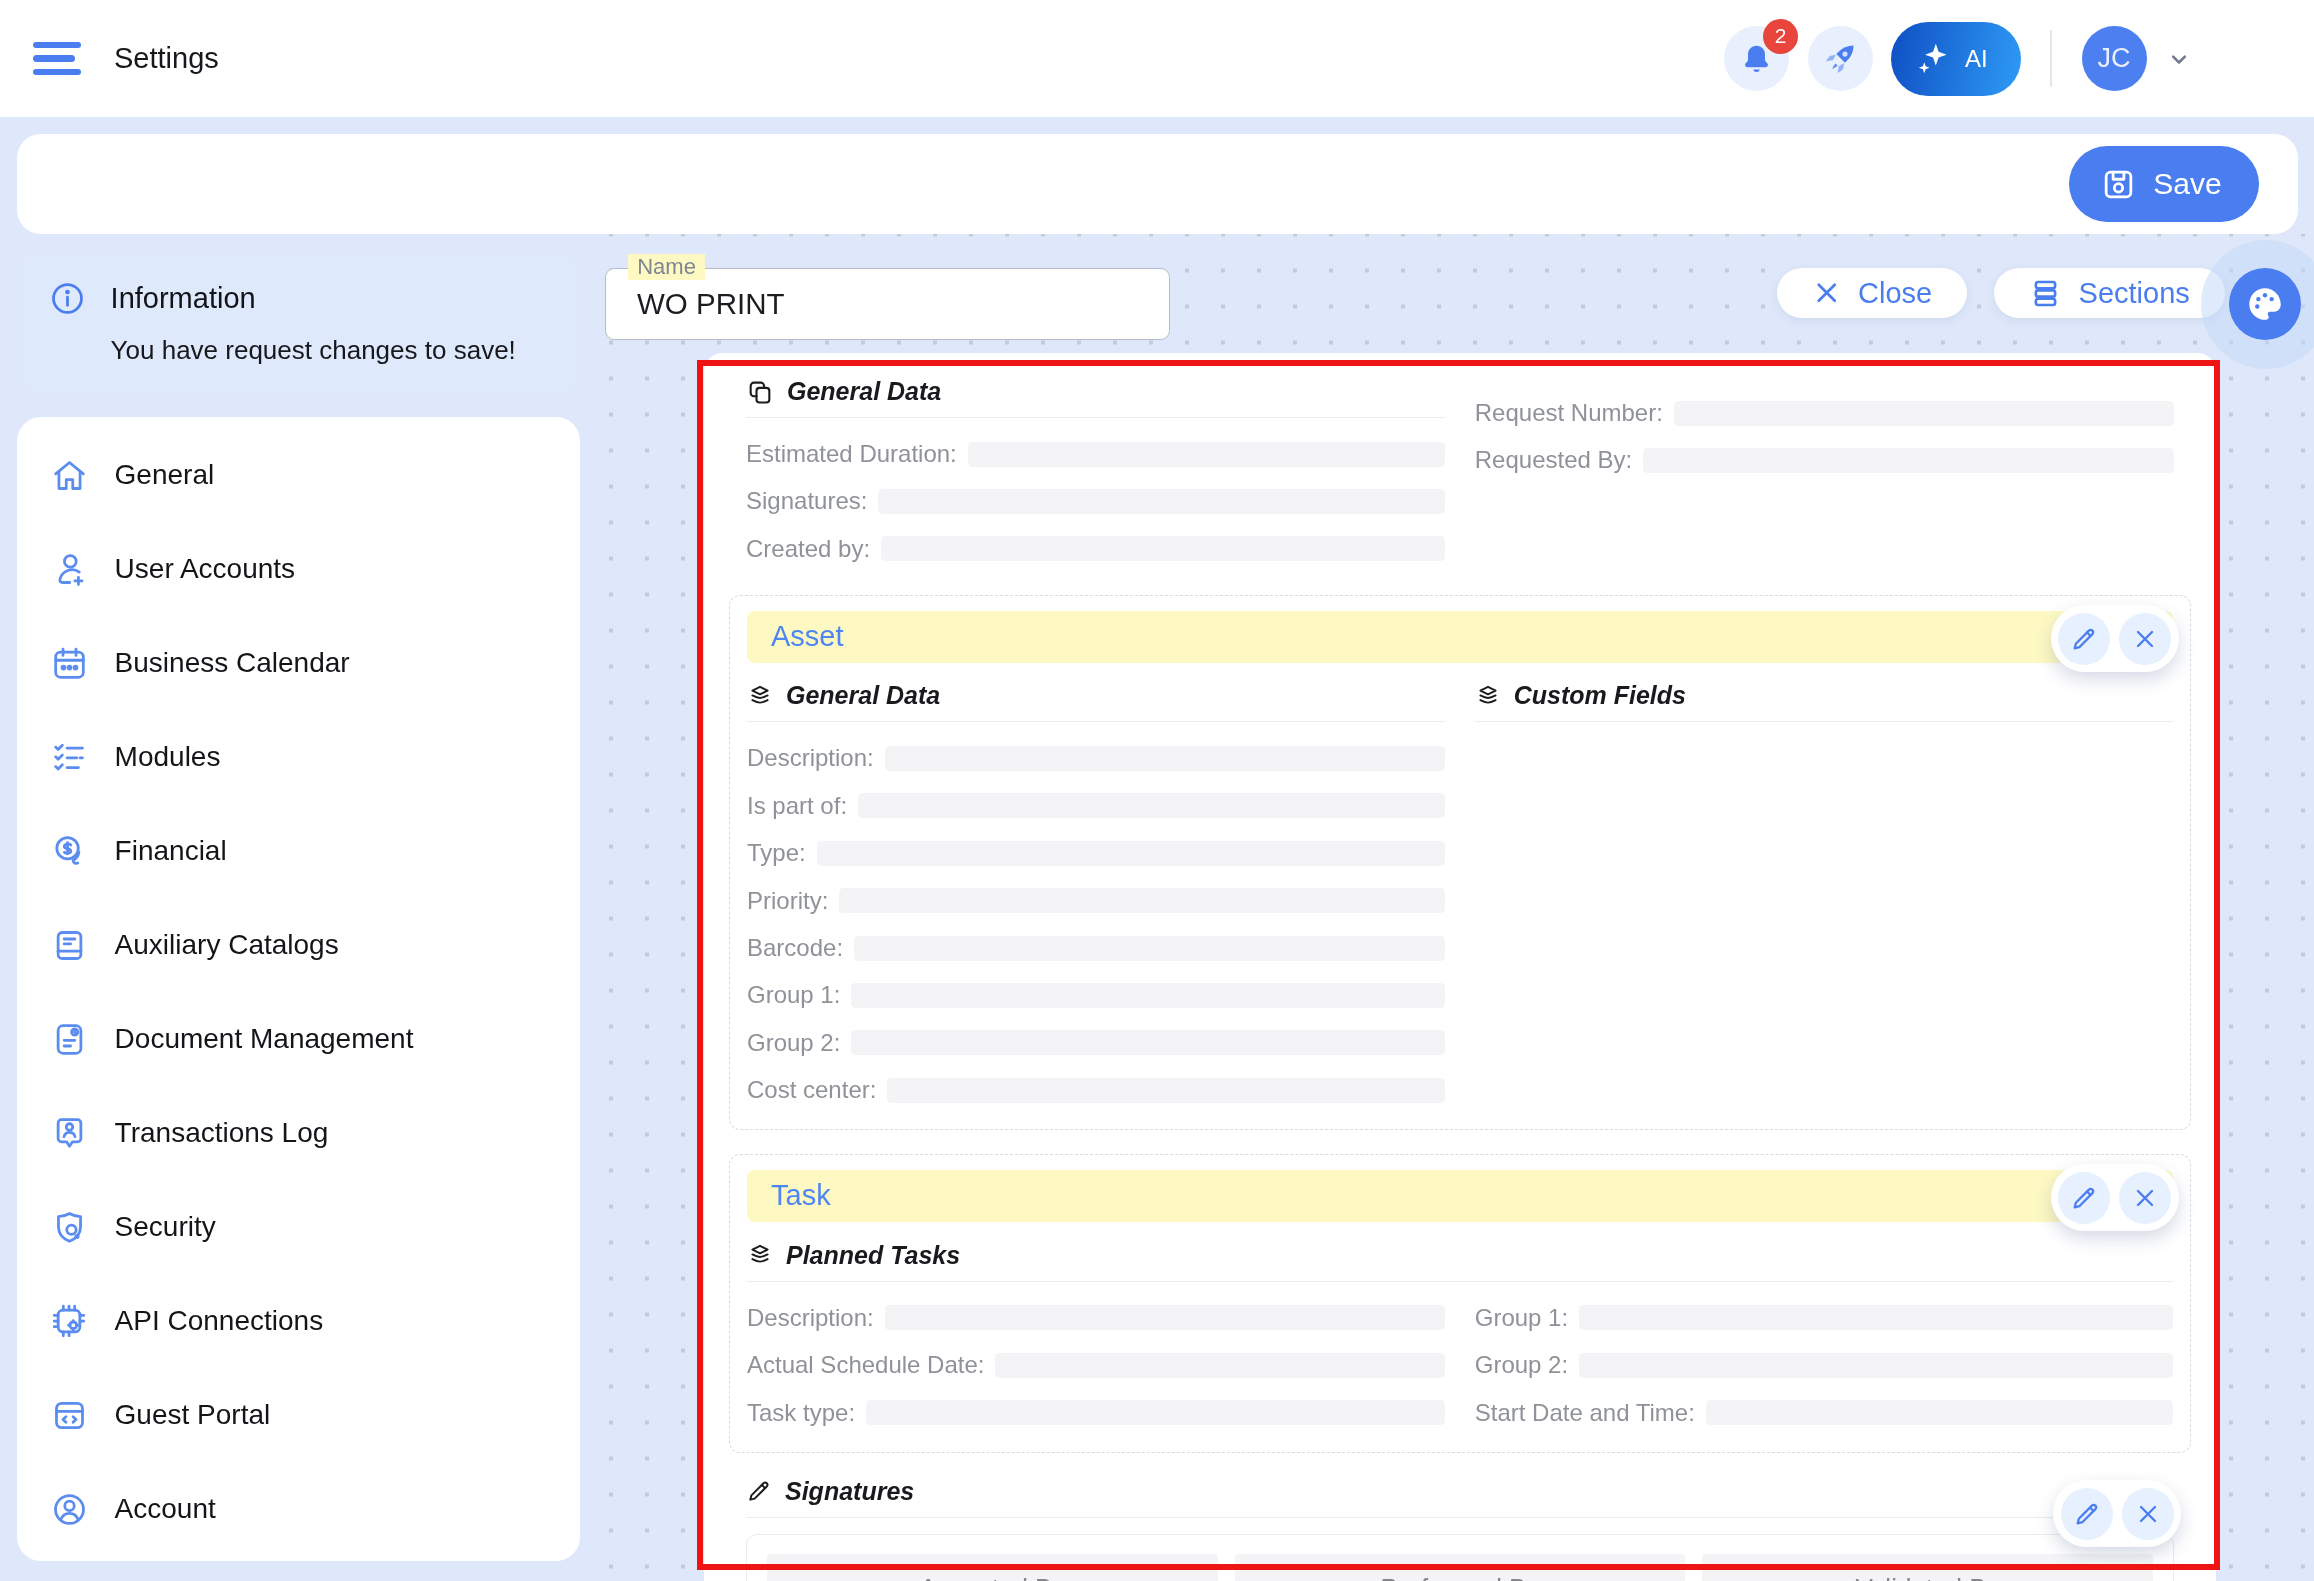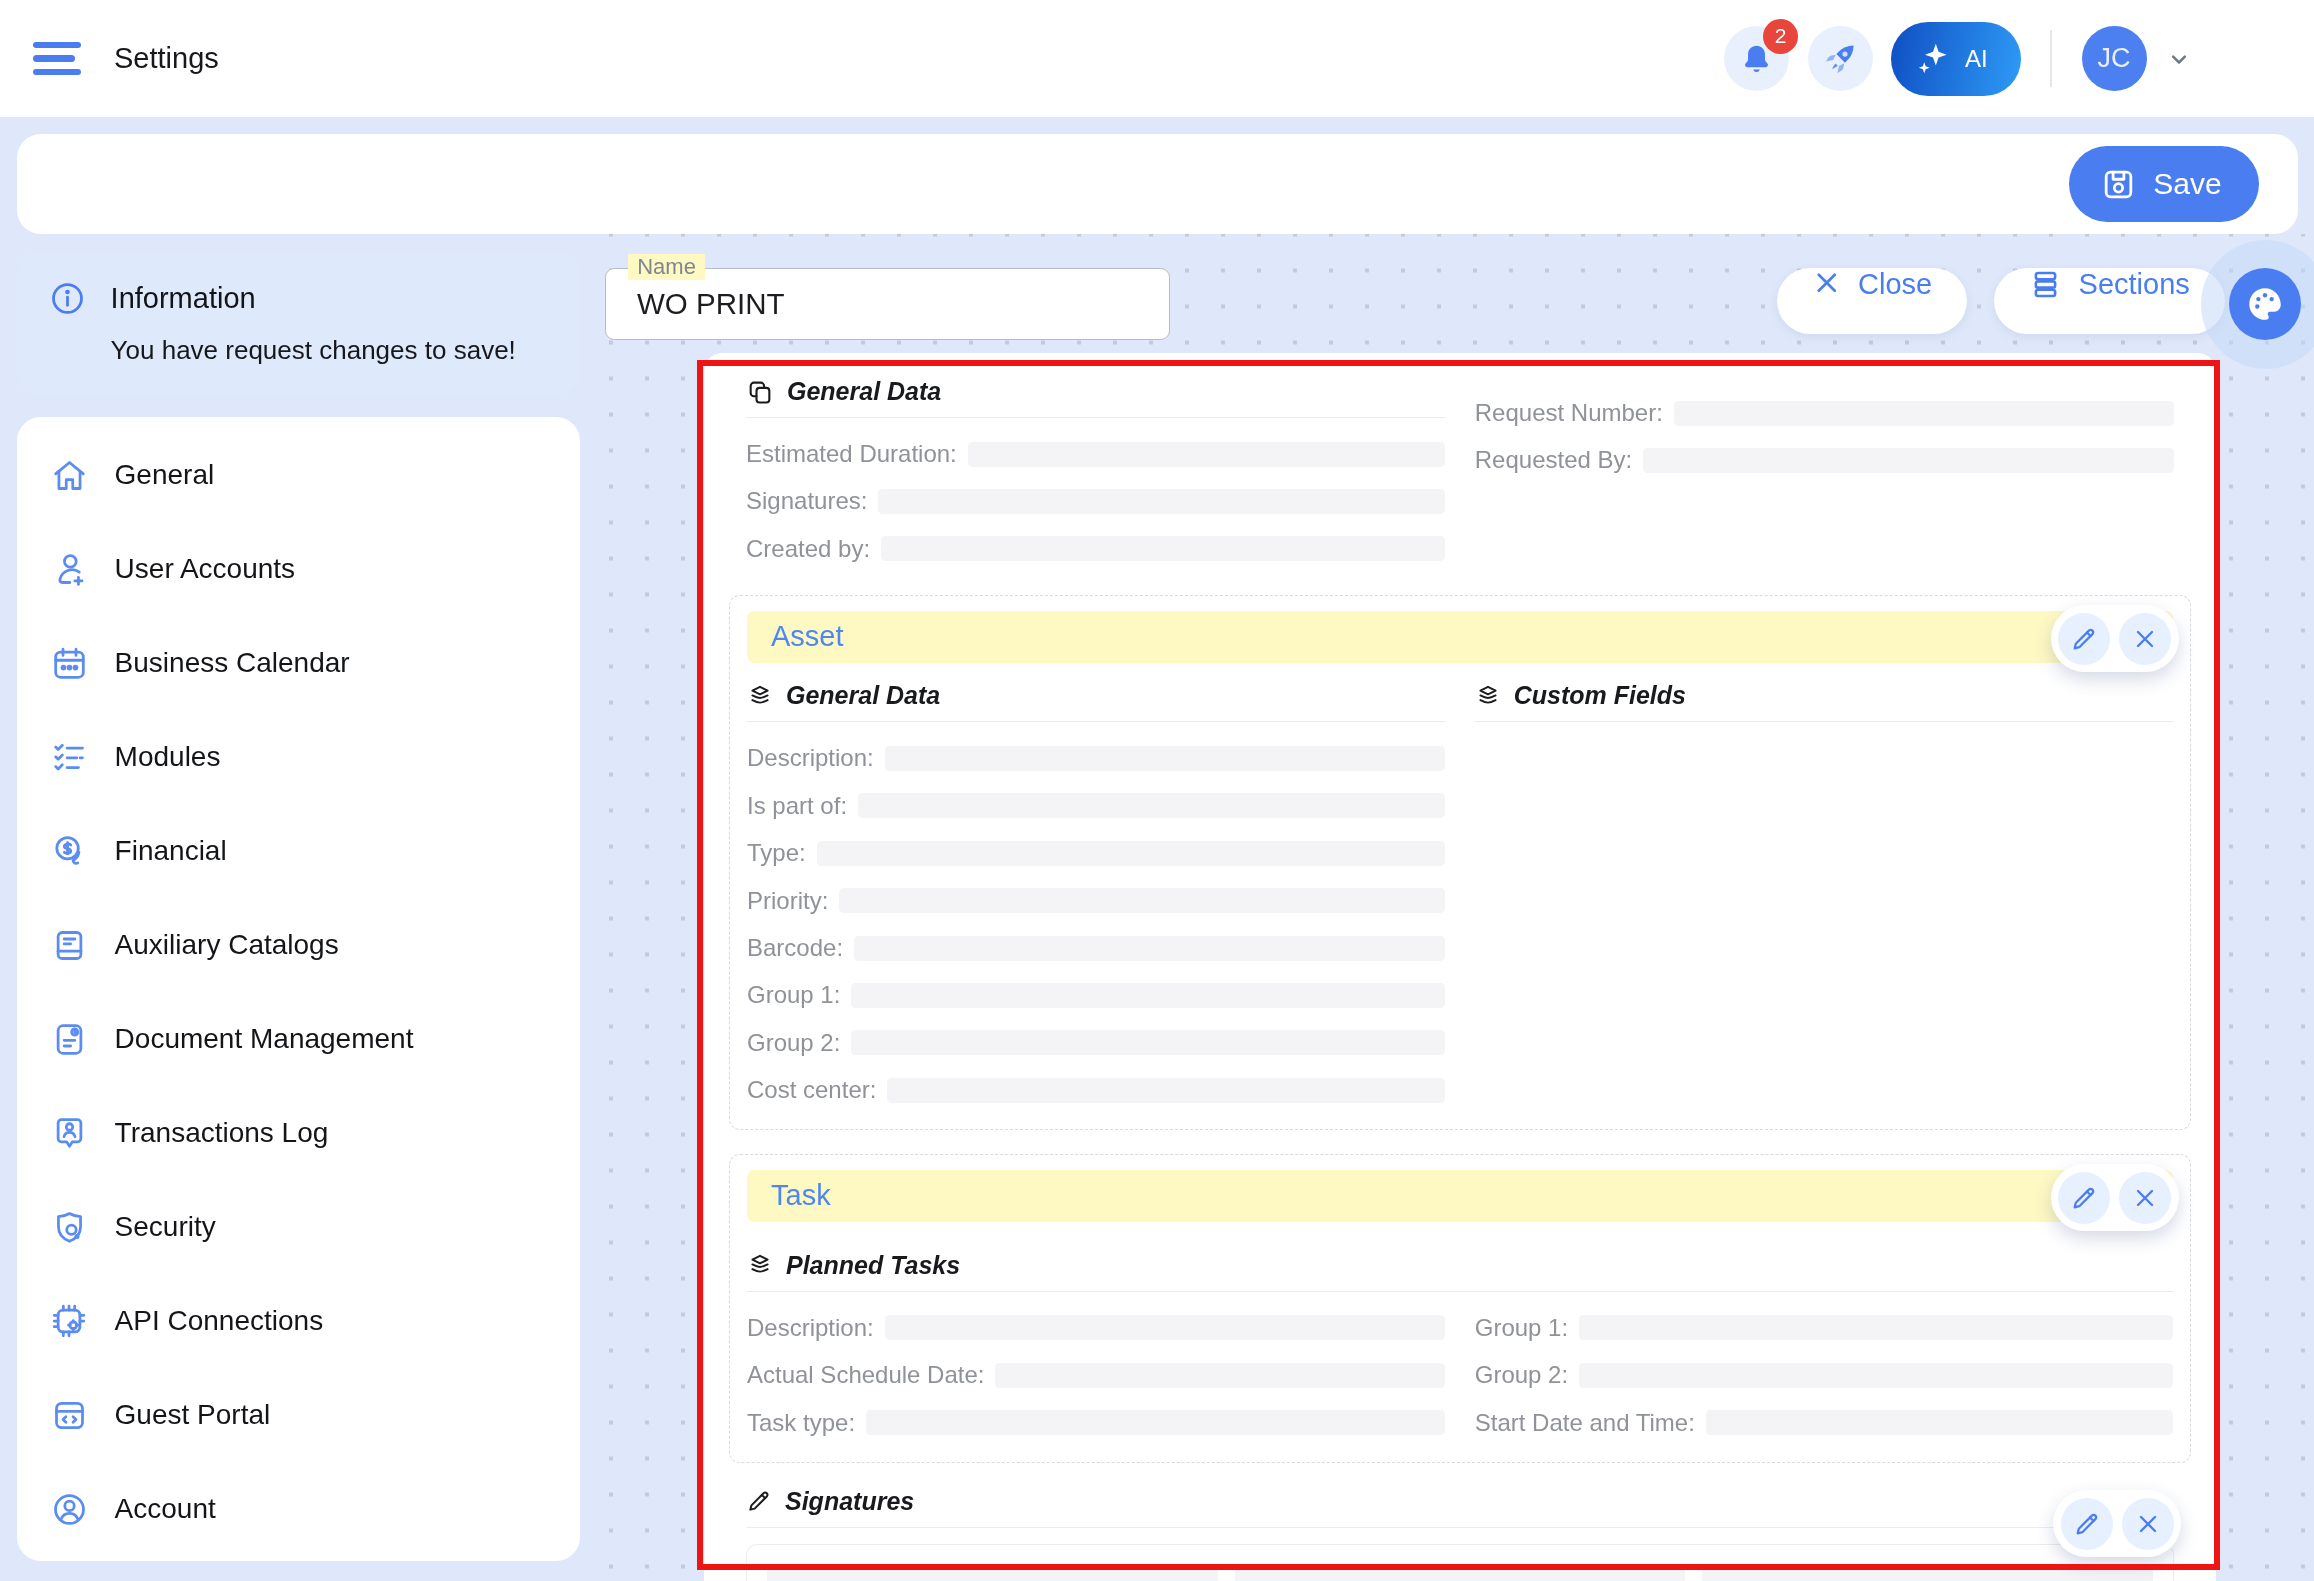--- a/index.html
+++ b/index.html
@@ -57,22 +57,22 @@
     position:absolute; left:580px; top:234px; right:0; bottom:0;
     background-image: radial-gradient(#c2cbd9 2.4px, transparent 2.5px);
     background-size: 36px 36px; background-position: 13px 18.5px;
   }
   .name-field { position:absolute; left:25px; top:34px; width:565px; height:72px;
     background:#fff; border:1.8px solid #b6bcc8; border-radius:9.2px;
     display:flex; align-items:center; padding-left:31px; cursor:text; }
   .nf-label { position:absolute; top:-14.8px; left:22px; background:#fef9c3; padding:0 9.2px; font-size:22px; color:#7f8692; }
   .nf-value { font-size:29.5px; color:#1c1d21; }
 
-  .pill-btn { position:absolute; top:34px; height:66px; background:#fff; border:none; border-radius:33px;
-    display:flex; gap:16.6px; font-size:29px; color:#4a7df0;
+  .pill-btn { position:absolute; top:34px; height:50px; background:#fff; border:none; border-radius:33px;
+    display:flex; align-items:center; gap:16.6px; font-size:29px; color:#4a7df0;
     padding:0 35px; box-shadow:0 2.8px 9.2px rgba(60,80,140,0.10); cursor:pointer; font-family:inherit; }
   .close-btn { left:1197px; }
   .sections-btn { left:1414px; }
   .palette-halo { position:absolute; left:1621px; top:5.5px; width:129px; height:129px; border-radius:50%;
     background:rgba(197,216,248,0.55); }
   .palette-btn { position:absolute; left:1649px; top:34px; width:72px; height:72px; border-radius:50%;
     background:#4a7df0; border:none; display:flex; align-items:center; justify-content:center; cursor:pointer; z-index:1; }
 
   
   .red-box { position:absolute; left:117px; top:126px; width:1523px; height:1210px;
@@ -90,21 +90,21 @@
 
   .dashed-box { position:relative; margin:13px -16.6px 0; border:1.8px dashed #d7dae0; border-radius:11px; padding:14.8px 16.6px 5.5px; }
   .blue-bar { height:52px; background:#fef9c3; border-radius:7.4px; display:flex; align-items:center;
     padding:0 24px; font-size:29px; color:#4e87f3; }
   .actions { position:absolute; top:9.2px; right:11px; background:#fff; border-radius:922px; padding:7.4px;
     display:flex; gap:9.2px; box-shadow:0 7.4px 18.5px rgba(50,70,130,0.20); z-index:2; }
   .action-circle { width:52px; height:52px; border-radius:50%; background:#e7f0fe; border:none;
     display:flex; align-items:center; justify-content:center; cursor:pointer; }
 
   .sub-grid { display:grid; grid-template-columns:1fr 1fr; column-gap:29.5px; margin-top:18.5px; }
-  .task-sub { margin-top:29px; }
+  .task-sub { margin-top:19px; }
 
   .signatures { position:relative; margin-top:24px; }
   .sig-box { margin-top:16.6px; border:1.8px solid #ececee; border-radius:11px; padding:18.5px 20px; display:flex; gap:16.6px; }
   .sig-cell { flex:1; height:70px; background:#f4f4f6; border-radius:3.7px; display:flex; align-items:center;
     justify-content:center; font-size:26px; color:#84868b; }
   .signatures .actions { top:3.7px; right:-7.4px; }
 </style>
 </head>
 <body>
 

